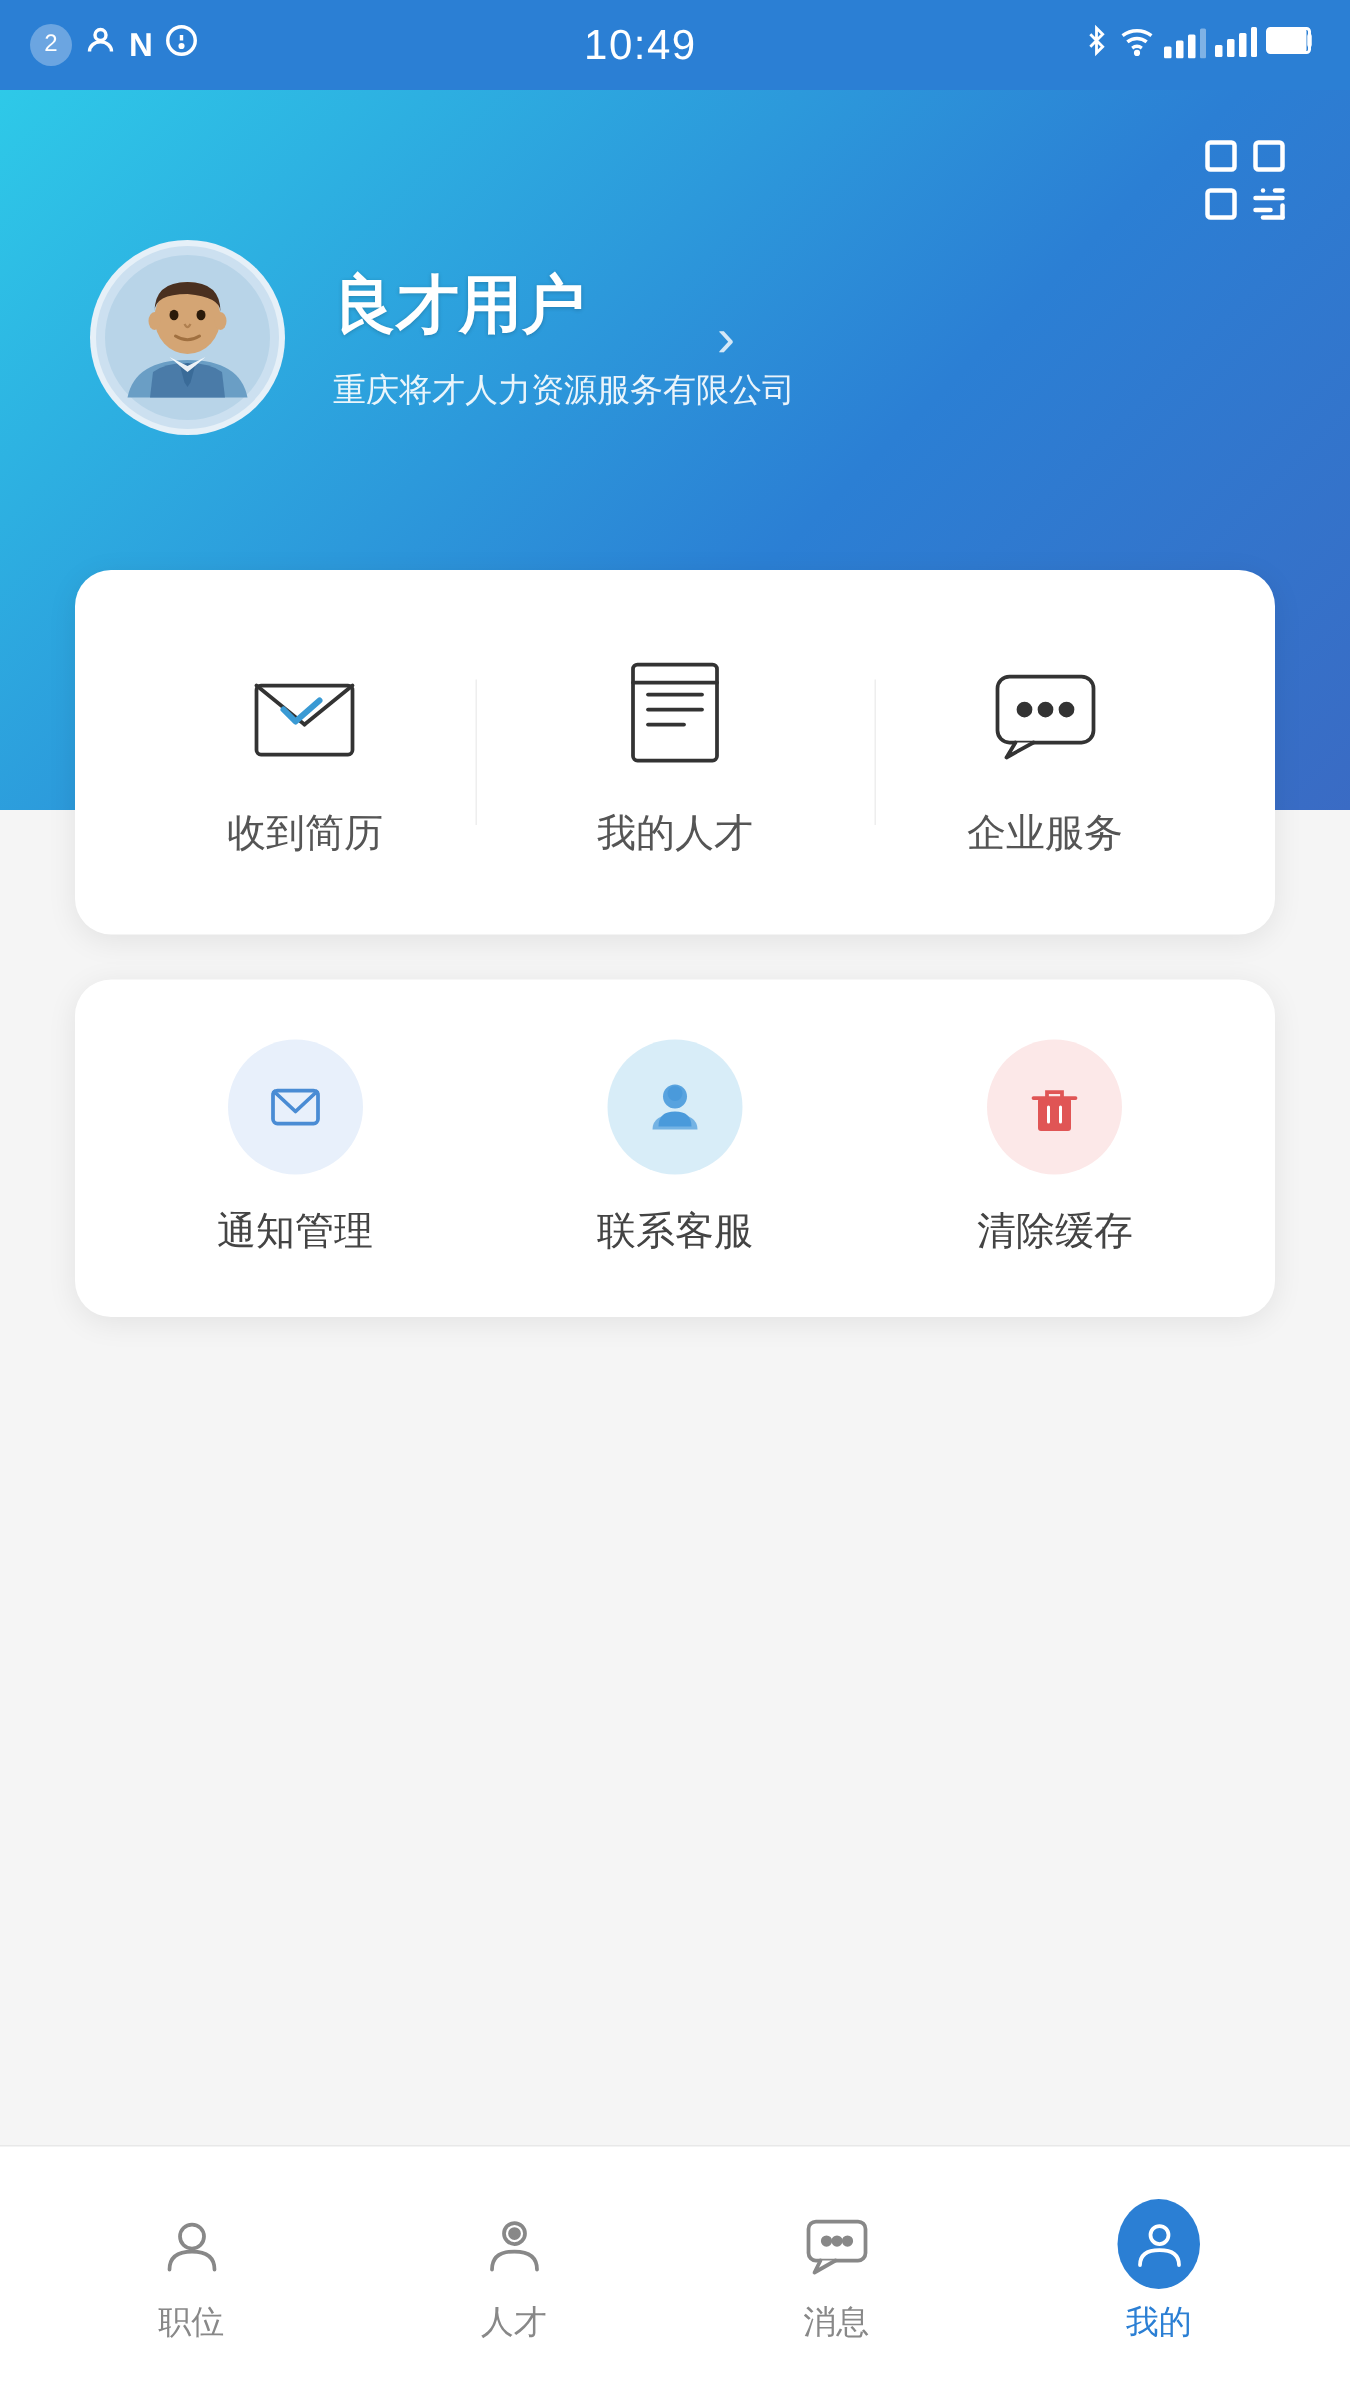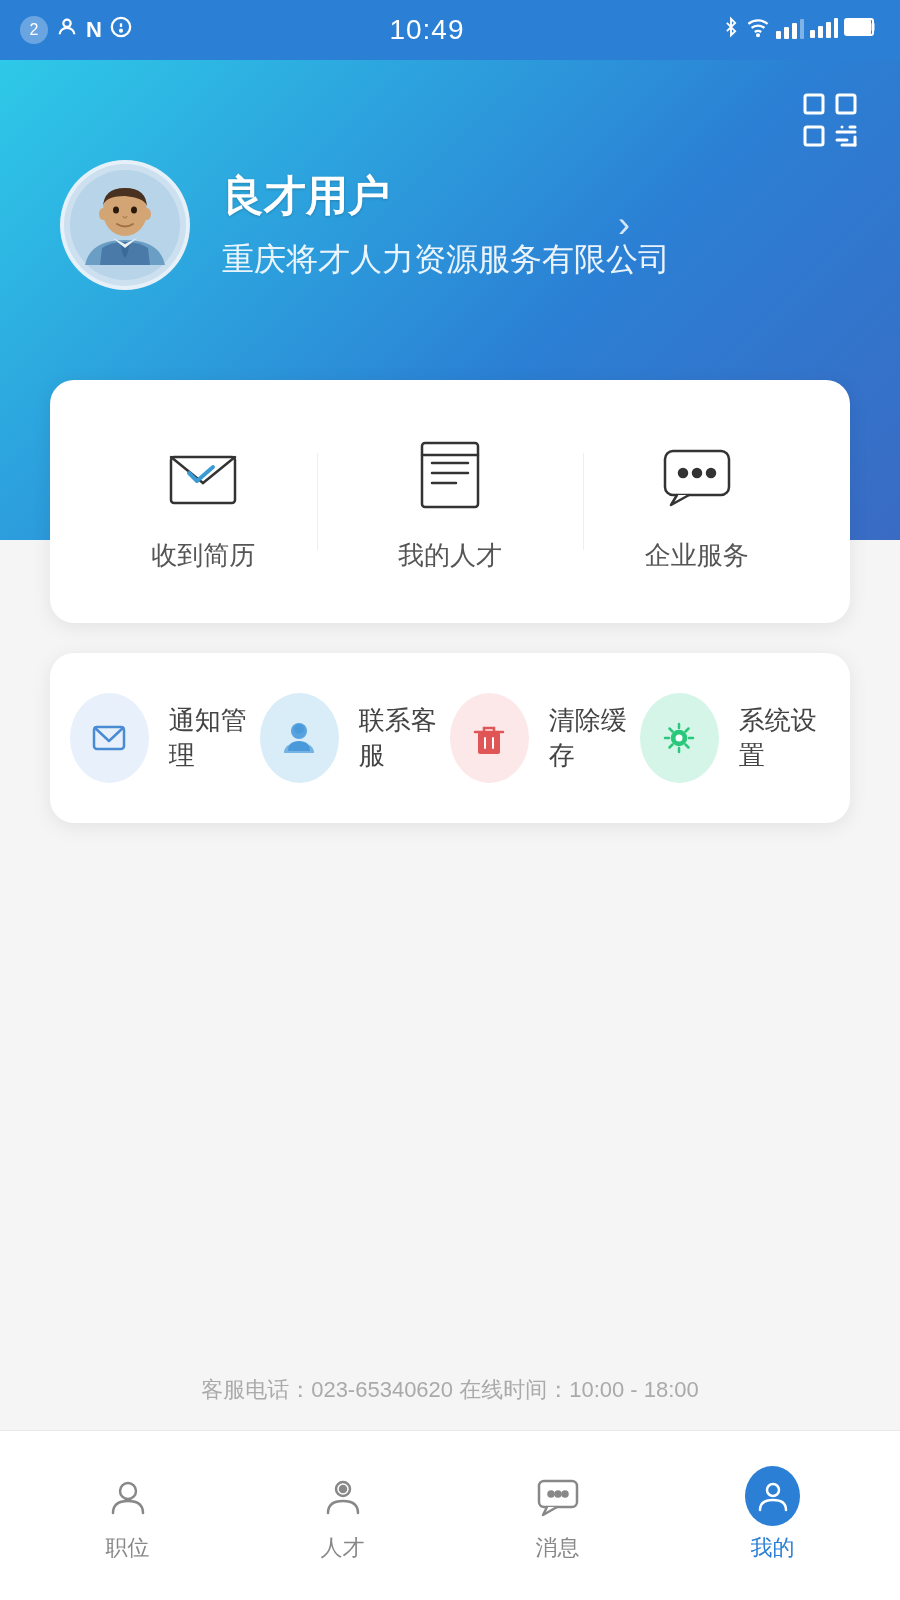--- a/index.html
+++ b/index.html
@@ -92,21 +92,21 @@
     .profile-info {
       color: white;
     }
     .profile-name {
       font-size: 42px;
       font-weight: 600;
       margin-bottom: 14px;
       text-shadow: 0 1px 3px rgba(0,0,0,0.2);
     }
     .profile-company {
-      font-size: 32px;
+      font-size: 22px;
       opacity: 0.9;
     }
     .profile-arrow {
       position: absolute;
       right: 40px;
       top: 50%;
       transform: translateY(-50%);
       color: white;
       font-size: 36px;
       opacity: 0.8;
@@ -165,21 +165,21 @@
 
     
     .menu-card {
       padding: 40px 20px;
       display: flex;
       justify-content: space-around;
       align-items: center;
     }
     .menu-item {
       display: flex;
-      flex-direction: row;
+      flex-direction: column;
       align-items: center;
       gap: 20px;
       cursor: pointer;
     }
     .menu-icon-circle {
       width: 90px;
       height: 90px;
       border-radius: 50%;
       display: flex;
       align-items: center;
@@ -503,46 +503,24 @@
           <rect x="12" y="17" width="22" height="22" rx="2" fill="#e05555"></rect>
           <line x1="9" y1="17" x2="37" y2="17" stroke="#e05555" stroke-width="2.5" stroke-linecap="round"></line>
           <path d="M18 17 L18 13 L28 13 L28 17" stroke="#e05555" stroke-width="2.5" fill="none" stroke-linecap="round"></path>
           <line x1="19" y1="23" x2="19" y2="33" stroke="white" stroke-width="2" stroke-linecap="round"></line>
           <line x1="27" y1="23" x2="27" y2="33" stroke="white" stroke-width="2" stroke-linecap="round"></line>
         </svg>
       </div>
       <div class="menu-label">清除缓存</div>
     </div>
 
-    <div class="menu-item">
-      <div class="menu-icon-circle green">
-        <svg viewBox="0 0 46 46" fill="none" xmlns="http://www.w3.org/2000/svg">
-
-          <circle cx="23" cy="23" r="7" stroke="#2ac87a" stroke-width="2.5" fill="#2ac87a"></circle>
-          <circle cx="23" cy="23" r="3.5" fill="white"></circle>
-
-          <g stroke="#2ac87a" stroke-width="2.5" stroke-linecap="round">
-            <line x1="23" y1="9" x2="23" y2="13"></line>
-            <line x1="23" y1="33" x2="23" y2="37"></line>
-            <line x1="9" y1="23" x2="13" y2="23"></line>
-            <line x1="33" y1="23" x2="37" y2="23"></line>
-            <line x1="13.5" y1="13.5" x2="16.5" y2="16.5"></line>
-            <line x1="29.5" y1="29.5" x2="32.5" y2="32.5"></line>
-            <line x1="32.5" y1="13.5" x2="29.5" y2="16.5"></line>
-            <line x1="16.5" y1="29.5" x2="13.5" y2="32.5"></line>
-          </g>
-        </svg>
-      </div>
-      <div class="menu-label">系统设置</div>
-    </div>
   </div>
 </div>
 
 <div class="footer-info">
-  <div>客服电话：023-65340620   在线时间：10:00 - 18:00</div>
 </div>
 
 <div class="bottom-nav">
 
   <div class="nav-item">
     <div class="nav-icon">
       <svg viewBox="0 0 50 50" fill="none" stroke="#888" stroke-width="2.5" stroke-linecap="round">
         <circle cx="25" cy="20" r="8"></circle>
         <path d="M10 42 Q10 30 25 30 Q40 30 40 42"></path>
       </svg>

